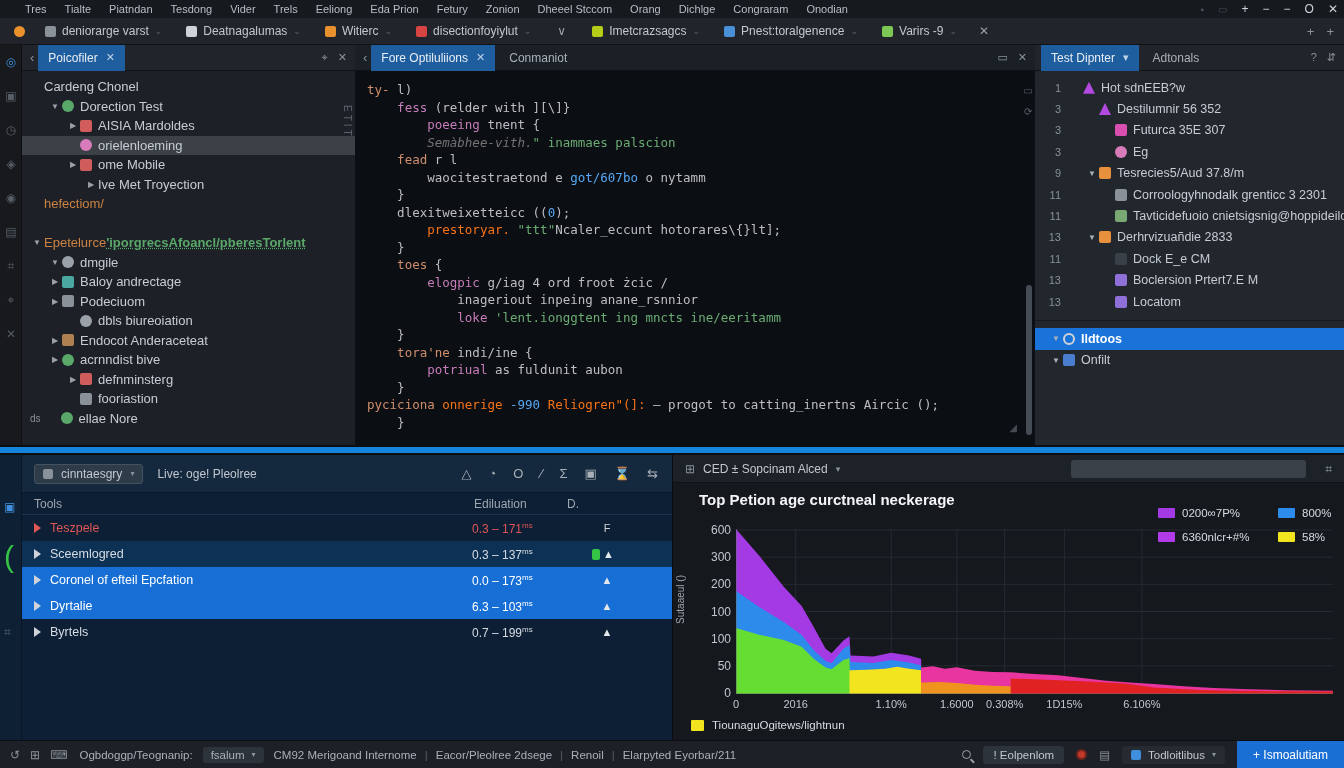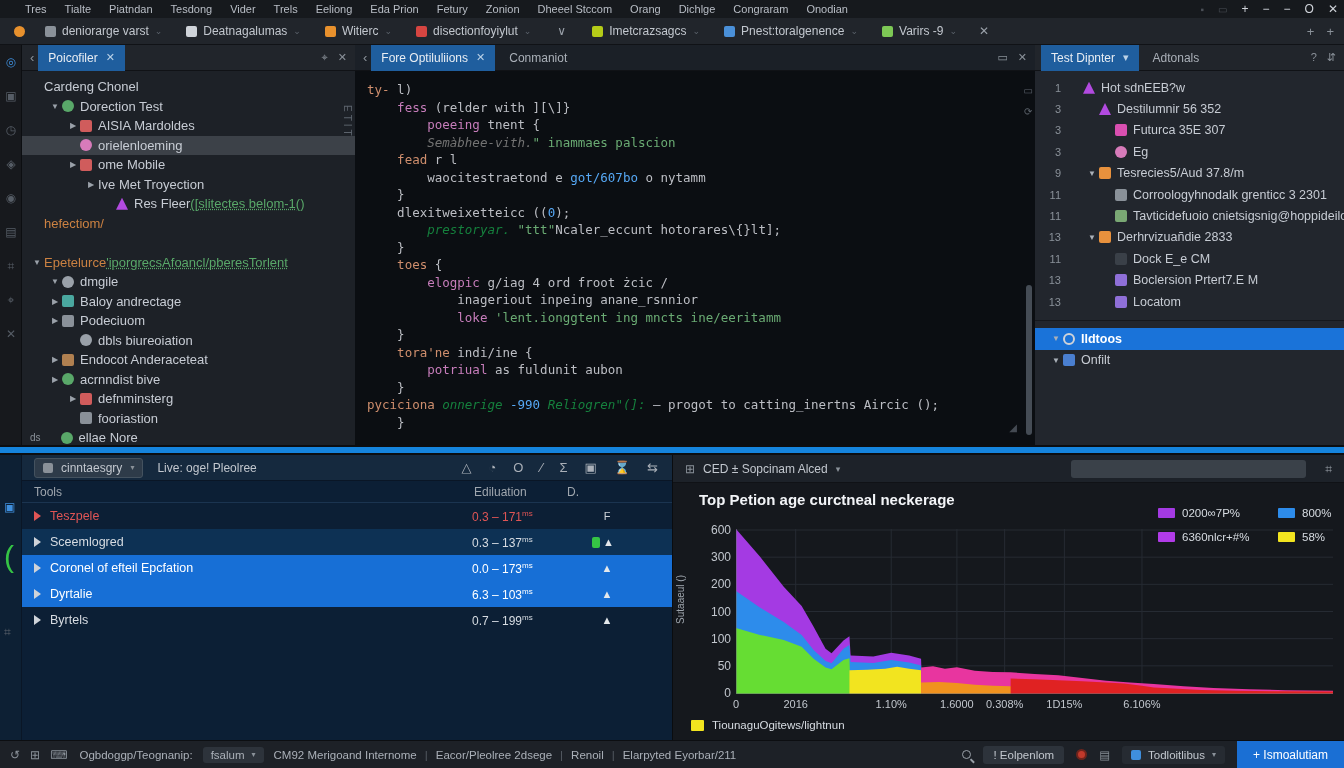--- a/index.html
+++ b/index.html
@@ -49,42 +49,42 @@
   .tree-pre { color:#8a9199; font-size:10px; margin-right:6px; }
   #project .vlabel { position:absolute; right:2px; top:60px; color:#5c636c; font-size:10px; writing-mode:vertical-rl; letter-spacing:3px; }
 
   
   #editor { position:absolute; left:355px; top:45px; width:680px; height:400px; background:#0b0e12; }
   #editor .panel-tabbar { background:#1b2027; }
   .grey-tab { color:#aab0b8; padding:0 14px; }
   #code { position:absolute; left:0; top:32px; right:14px; bottom:10px; padding:4px 0 0 12px;
     font-family:"DejaVu Sans Mono", monospace; font-size:12.5px; line-height:17.5px; white-space:pre; }
   .tok-w { color:#bcbec4; } .tok-o { color:#cf8e6d; } .tok-p { color:#c77dbb; }
-  .tok-g { color:#6aab73; } .tok-y { color:#15803d;font-style:italic; } .tok-b { color:#56a8f5; } .tok-t { color:#737373;font-style:italic; }
+  .tok-g { color:#6aab73; } .tok-y { color:#f97316; } .tok-b { color:#56a8f5; } .tok-t { color:#737373;font-style:italic; }
   #ed-scroll { position:absolute; right:3px; top:240px; width:6px; height:150px; background:#454c55; border-radius:3px; }
   #ed-side { position:absolute; right:2px; top:40px; color:#5c636c; font-size:10px; display:flex; flex-direction:column; gap:10px; align-items:center; }
   #ed-grip { position:absolute; right:18px; bottom:12px; color:#444a52; font-size:10px; }
 
   
   #rightp { position:absolute; left:1035px; top:45px; width:309px; height:400px; background:#22262d; }
   #rtree { font-size:12.5px; padding-top:6px; }
   .r-row { height:21.4px; display:flex; align-items:center; white-space:nowrap; overflow:hidden; }
   .r-num { width:26px; text-align:right; color:#8a9199; font-size:11px; margin-right:8px; flex:none; }
   .r-row .tree-arrow { color:#aab0b8; }
   #r-sep { height:8px; border-top:1px solid #15181d; margin-top:8px; }
   .r-row.sel { background:#1a73d9; color:#fff; }
   .ring-ic { width:12px; height:12px; border:2px solid #cfd3d9; border-radius:50%; margin-right:6px; flex:none; }
 
   
   #divider { position:absolute; left:0; top:445px; width:1344px; height:10px; background:#0c0e11; }
   #divider .bar { position:absolute; left:0; top:2px; width:1344px; height:6px; background:#1584dd; }
 
   
   #tools { position:absolute; left:22px; top:455px; width:650px; height:285px; background:#0c1f35; }
-  #tools-head { height:26px; background:#15293e; display:flex; align-items:center; font-size:12px; position:relative; border-bottom:1px solid #0a1626; }
+  #tools-head { height:38px; background:#15293e; display:flex; align-items:center; font-size:12px; position:relative; border-bottom:1px solid #0a1626; }
   .drop-box { background:#2e3b49; border:1px solid #44525f; border-radius:3px; color:#c2c7ce;
     padding:2px 8px; display:flex; gap:8px; align-items:center; margin-left:12px; }
   .drop-box .car { font-size:8px; color:#8a9199; }
   #tools-sub { margin-left:14px; color:#c2c7ce; }
   #tools-icons { position:absolute; right:14px; display:flex; gap:17px; color:#aab0b8; font-size:13px; }
   #tools-colhead { height:22px; display:flex; align-items:center; font-size:12px; color:#9fa6ae;
     border-bottom:1px solid #1b3450; position:relative; }
   .col-name { margin-left:12px; }
   .col-ed { position:absolute; left:452px; } .col-d { position:absolute; left:545px; }
   .tool-row { height:26px; display:flex; align-items:center; font-size:12.5px; color:#d7dce2; position:relative; }
@@ -248,35 +248,29 @@
       </div>
       <div class="tree-row" style="padding-left: 44px;">
         <span class="tree-arrow">▶</span>
         <span class="tree-ic" style="background: rgb(208, 92, 92);"></span>
         <span>ome Mobile</span>
       </div>
       <div class="tree-row" style="padding-left: 62px;">
         <span class="tree-arrow">▶</span>
         <span>Ive Met Troyection</span>
       </div>
-      <div class="tree-row" style="padding-left: 80px;">
-        <span class="tree-arrow"></span>
-        <span class="tree-ic tri" style="background: rgb(178, 74, 224);"></span>
-        <span>Res Fleer </span>
-        <span class="t-green" style="text-decoration: underline dotted;">([slitectes belom-1()</span>
-      </div>
       <div class="tree-row" style="padding-left: 8px;">
         <span class="tree-arrow"></span>
         <span class="t-orange">hefectiom/</span>
       </div>
       <div class="tree-row"></div>
       <div class="tree-row" style="padding-left: 8px;">
         <span class="tree-arrow">▼</span>
         <span class="t-orange">Epetelurce </span>
-        <span class="t-green" style="text-decoration: underline dotted;">'iporgrecsAfoancl/pberesTorlent</span>
+        <span class="t-green" style="text-decoration: underline dotted; font-weight: bold;">'iporgrecsAfoancl/pberesTorlent</span>
       </div>
       <div class="tree-row" style="padding-left: 26px;">
         <span class="tree-arrow">▼</span>
         <span class="tree-ic circle" style="background: rgb(154, 161, 169);"></span>
         <span>dmgile</span>
       </div>
       <div class="tree-row" style="padding-left: 26px;">
         <span class="tree-arrow">▶</span>
         <span class="tree-ic" style="background: rgb(74, 168, 160);"></span>
         <span>Baloy andrectage</span>

